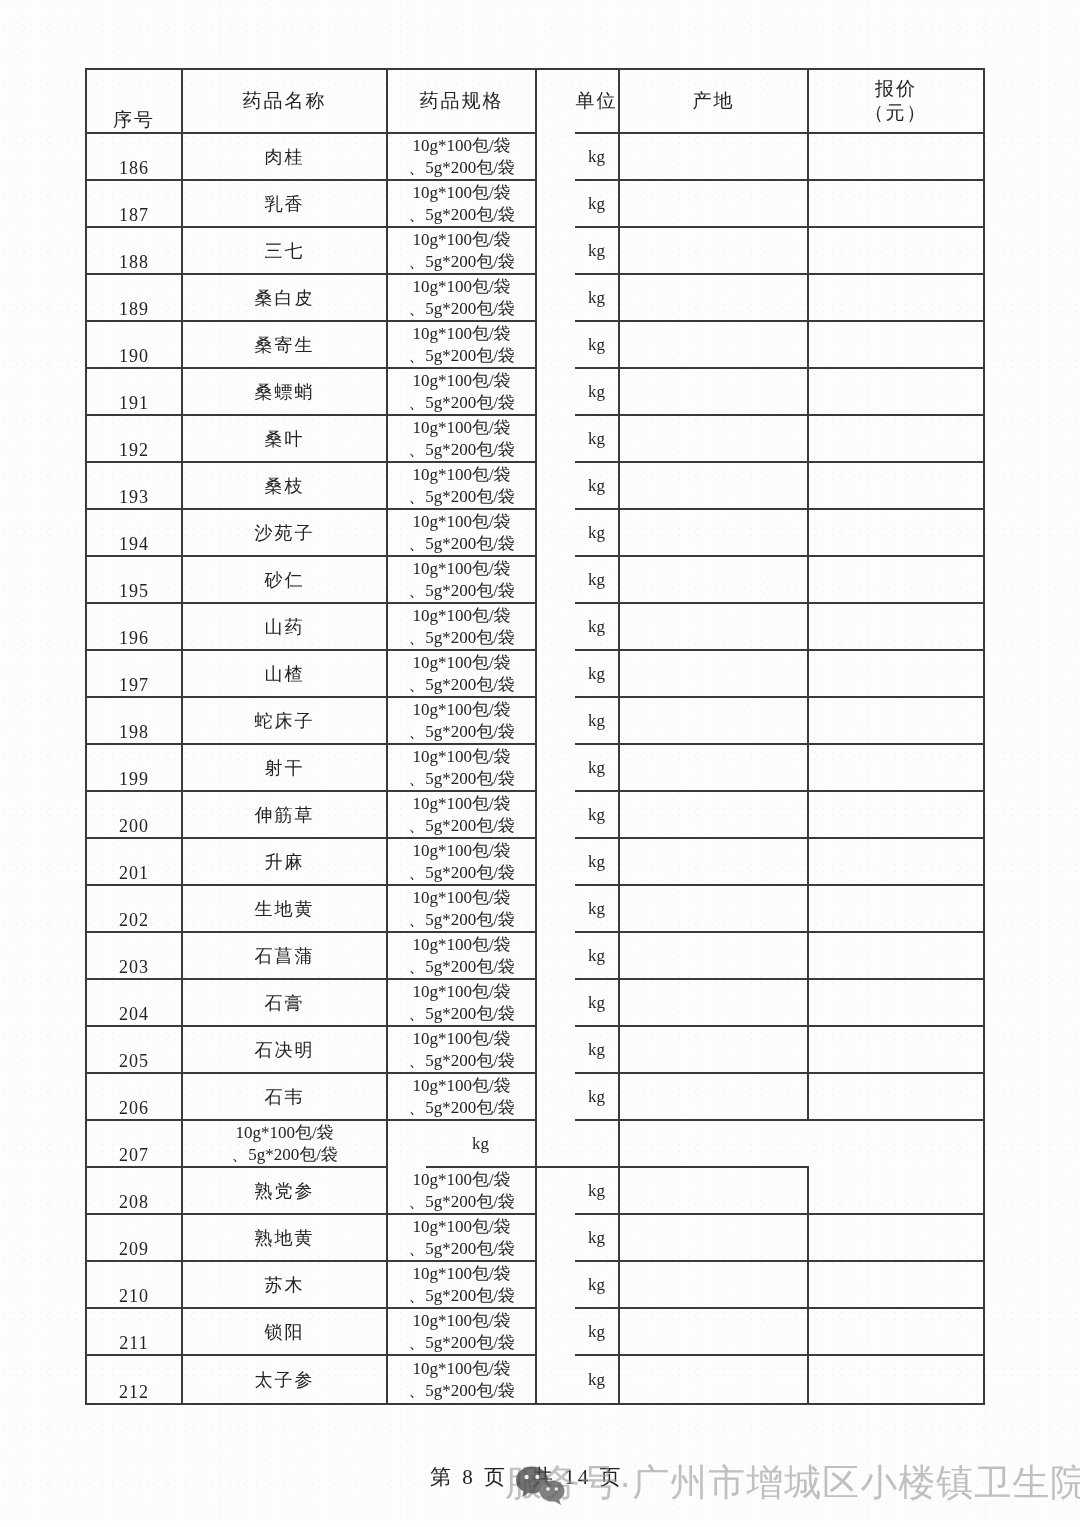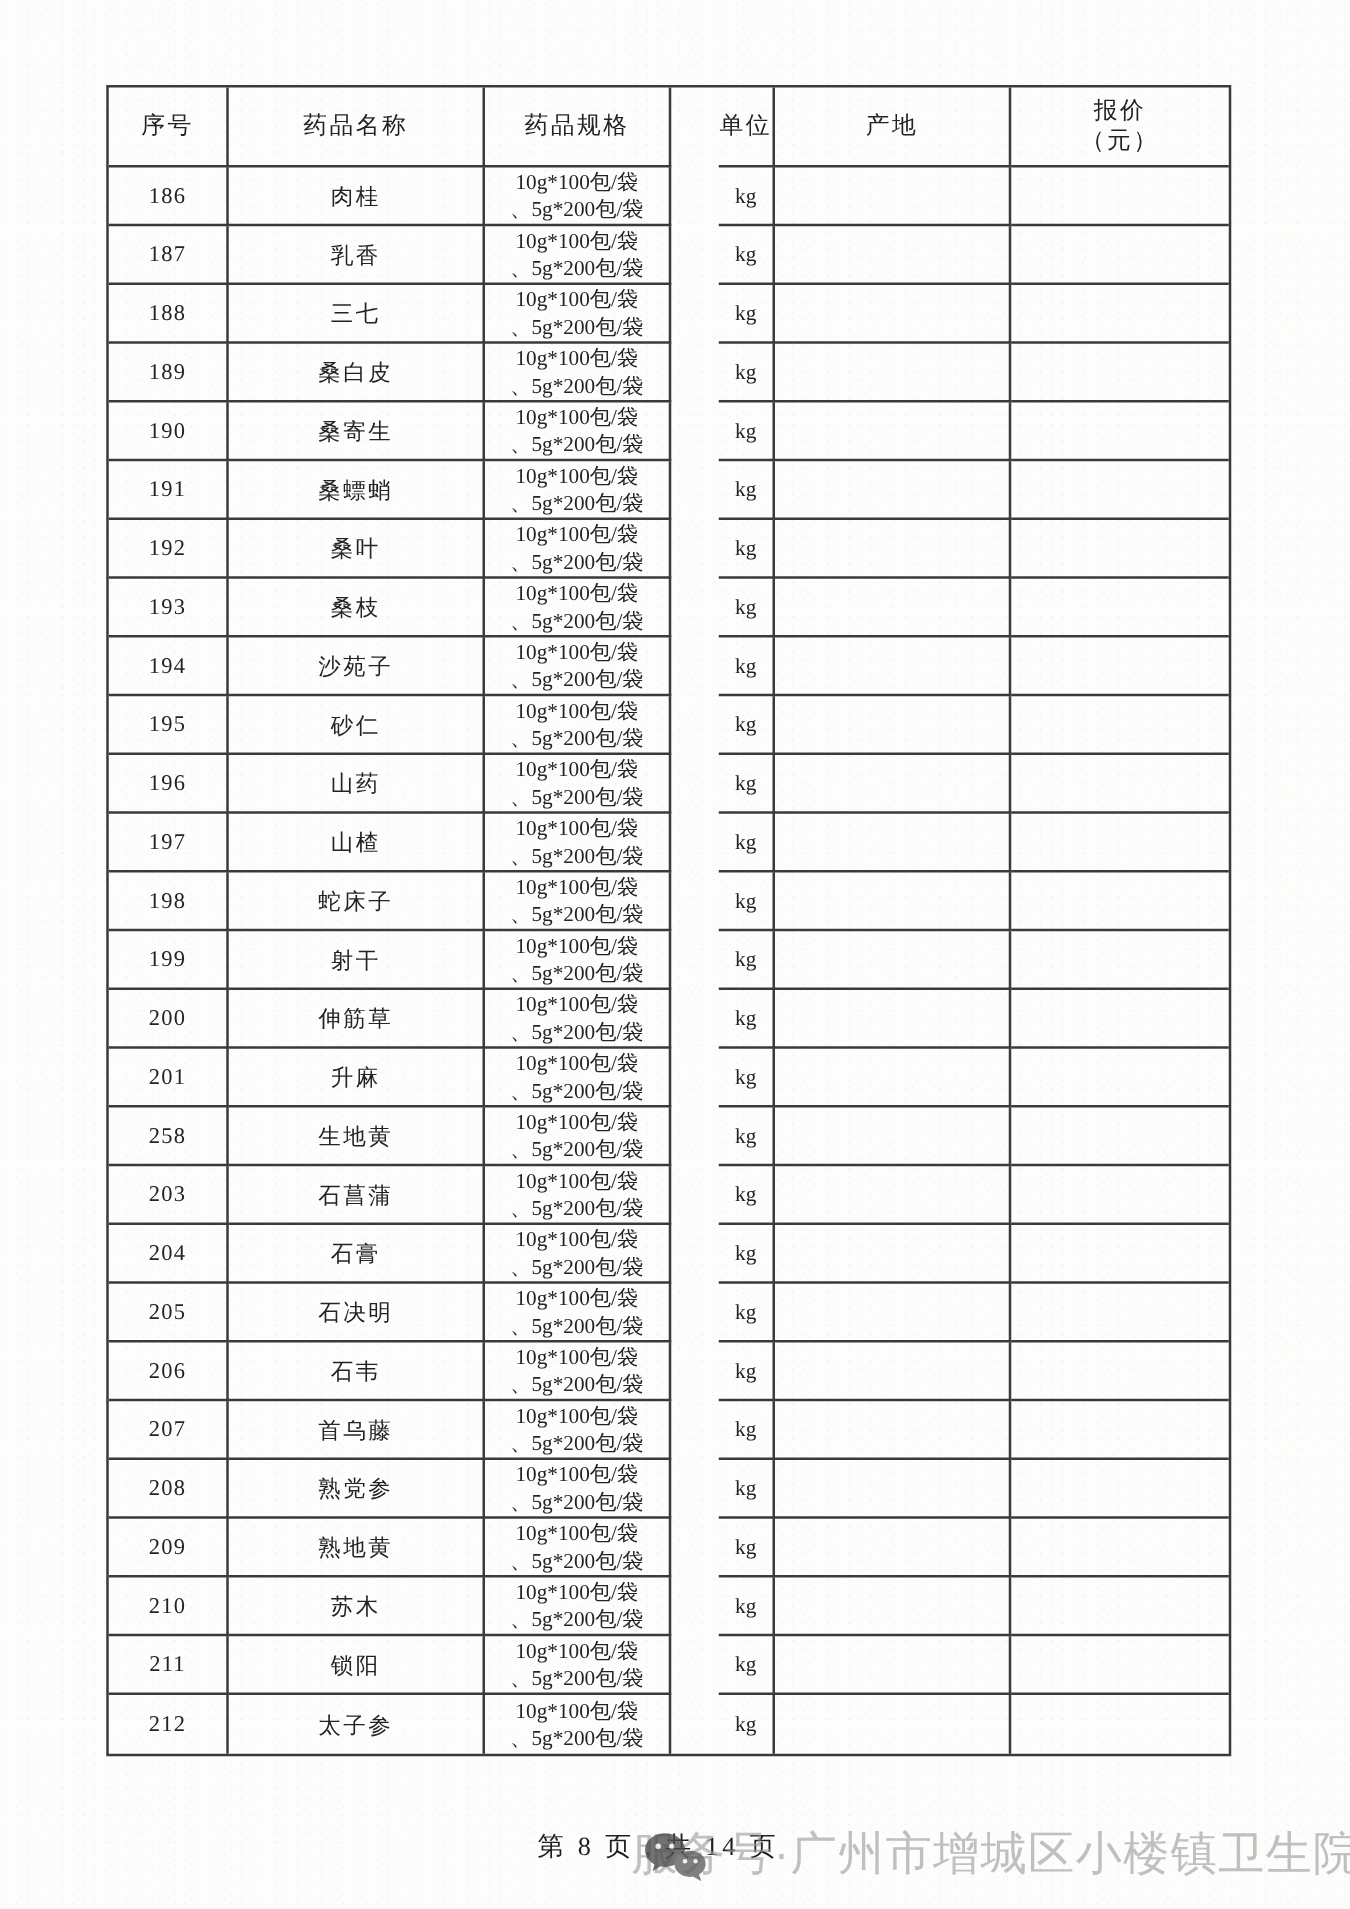--- a/index.html
+++ b/index.html
@@ -51,21 +51,21 @@
   }
   .td:last-child, .th:last-child { border-right: none; }
   .tr:last-child .td { border-bottom: none; }
   .header-row .th {
     height: 64px;
     font-size: 19px;
     letter-spacing: 2px;
     line-height: 24px;
   }
   .data-row .td { height: 47px; }
-  .col-index { font-size: 18px; letter-spacing: 1px; }
+  .col-index { font-size: 18px; letter-spacing: 1px; justify-content: flex-end; }
   .col-name { font-size: 18px; letter-spacing: 2px; }
   .col-spec { font-size: 17px; line-height: 22px; letter-spacing: 0px; justify-content: center; }
   .col-unit { font-size: 17px; margin-left: 38px; }
   .footer-pageinfo {
     position: absolute;
     left: 430px;
     top: 1463px;
     font-size: 21px;
     letter-spacing: 3px;
     color: #1f1f1f;
@@ -307,21 +307,21 @@
     <div class="td col-spec">
             <div>10g*100包/袋</div>
             <div>、5g*200包/袋</div>
           </div>
     <div class="td col-unit">kg</div>
     <div class="td col-origin"></div>
     <div class="td col-price"></div>
   </div>
 
   <div class="tr data-row">
-    <div class="td col-index">258</div>
+    <div class="td col-index">202</div>
     <div class="td col-name">生地黄</div>
     <div class="td col-spec">
             <div>10g*100包/袋</div>
             <div>、5g*200包/袋</div>
           </div>
     <div class="td col-unit">kg</div>
     <div class="td col-origin"></div>
     <div class="td col-price"></div>
   </div>
 
@@ -368,21 +368,20 @@
             <div>10g*100包/袋</div>
             <div>、5g*200包/袋</div>
           </div>
     <div class="td col-unit">kg</div>
     <div class="td col-origin"></div>
     <div class="td col-price"></div>
   </div>
 
   <div class="tr data-row">
     <div class="td col-index">207</div>
-    <div class="td col-name">首乌藤</div>
     <div class="td col-spec">
             <div>10g*100包/袋</div>
             <div>、5g*200包/袋</div>
           </div>
     <div class="td col-unit">kg</div>
     <div class="td col-origin"></div>
     <div class="td col-price"></div>
   </div>
 
   <div class="tr data-row">

